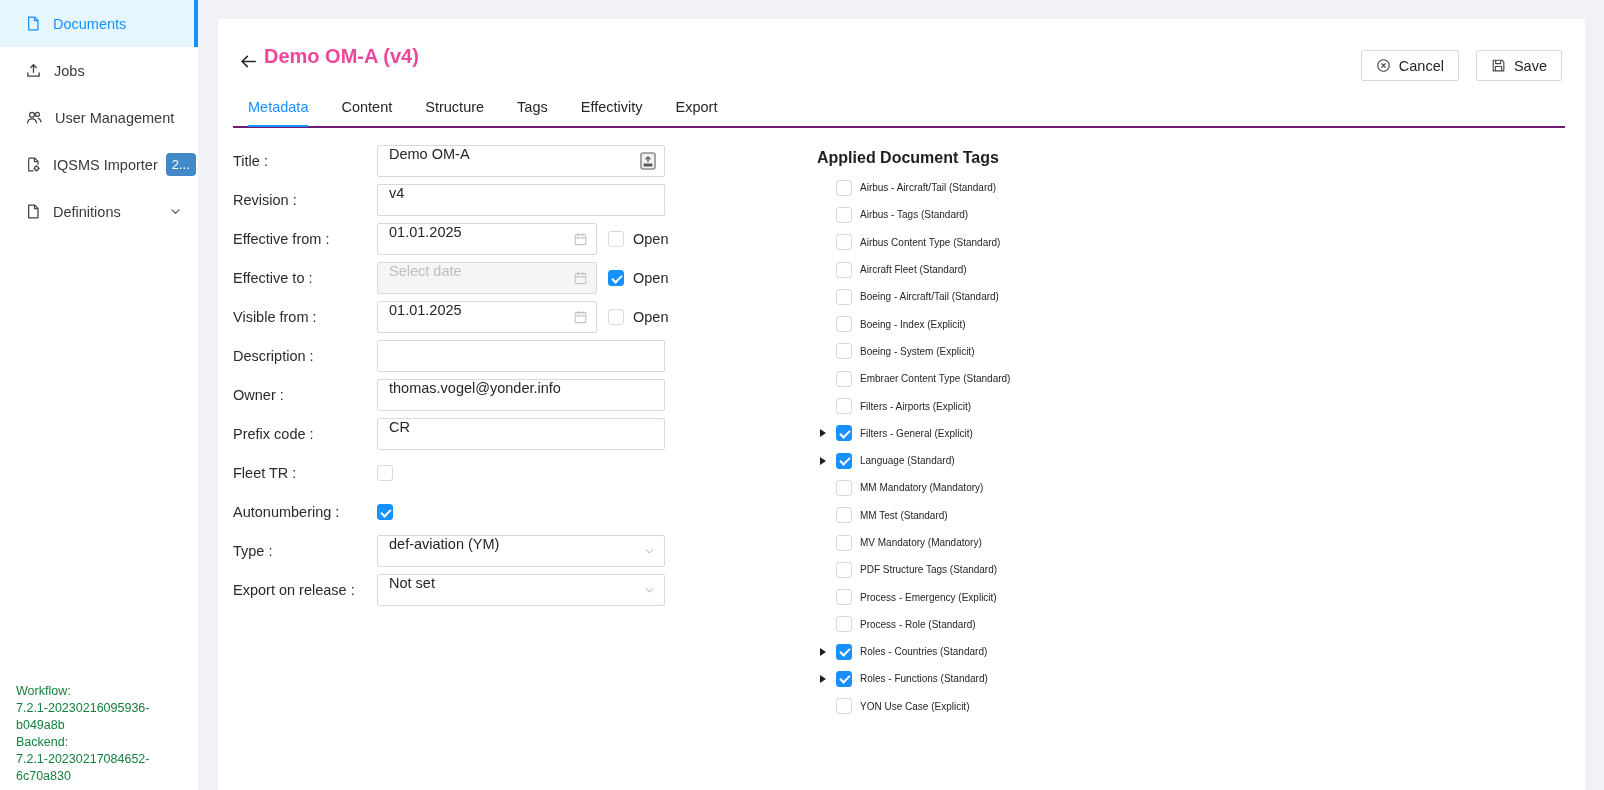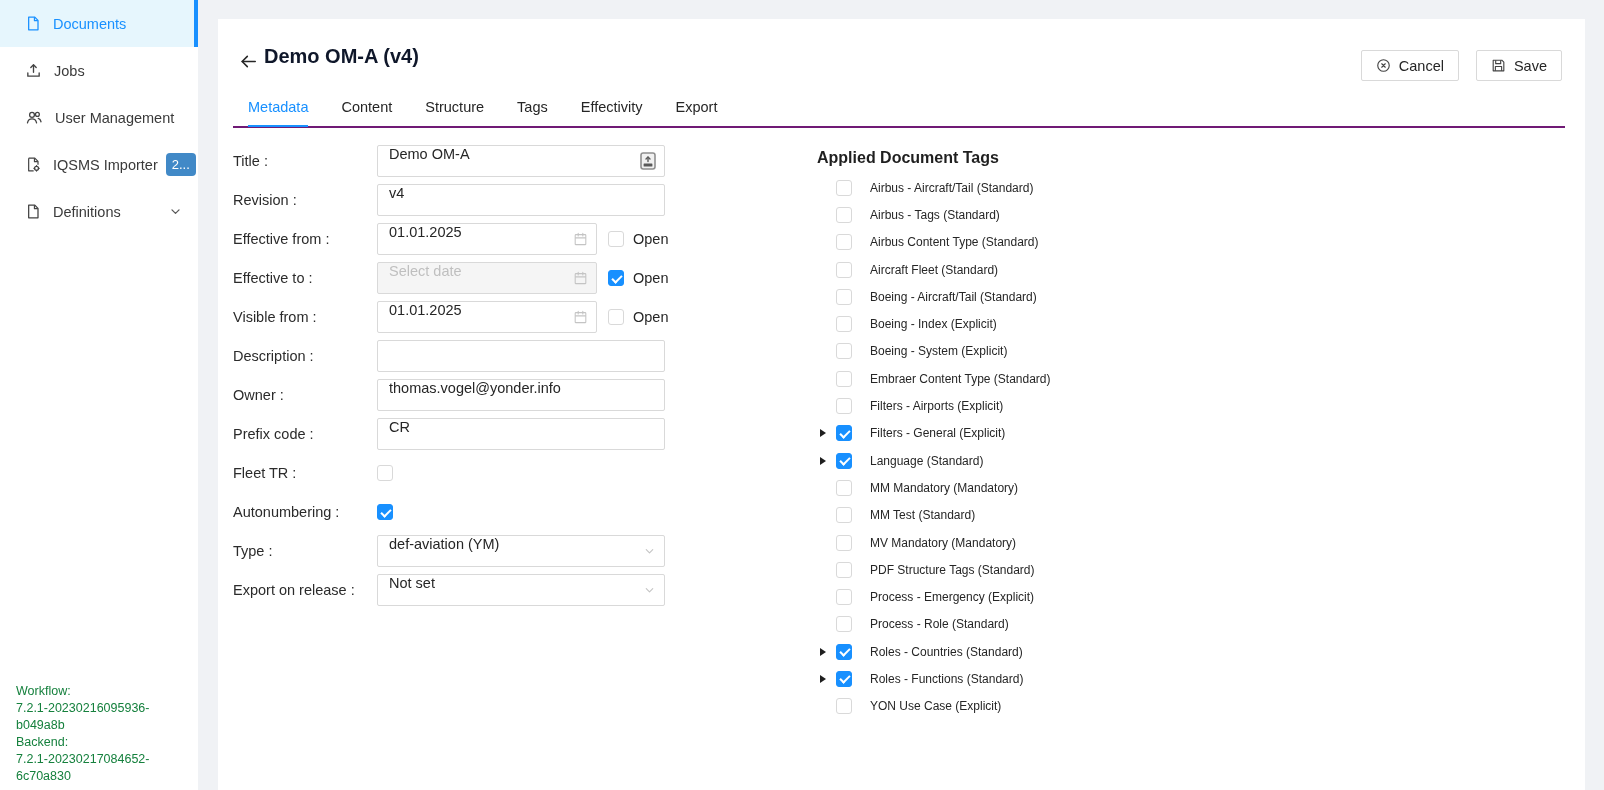--- a/index.html
+++ b/index.html
@@ -28,21 +28,21 @@
     margin-left:8px; background:#4189c7; color:#fff;
     font-size:13px; line-height:1; padding:5px 6px; border-radius:4px; white-space:nowrap;
   }
   .nav-chevron { margin-left:auto; margin-right:6px; display:inline-flex; color:#595959; }
   .version { position:absolute; left:16px; bottom:5px; font-size:12.5px; line-height:17px; color:#15803d; }
 
   
   .card { position:absolute; left:218px; top:19px; width:1367px; height:771px; background:#fff; }
 
   .back-btn { position:absolute; left:21px; top:33px; display:inline-flex; cursor:pointer; }
-  .page-title { position:absolute; left:46px; top:26px; margin:0; font-size:20px; font-weight:700; color:#0f172a; }
+  .page-title { position:absolute; left:46px; top:26px; margin:0; font-size:20px; font-weight:700; color:#ec4899; }
 
   .header-buttons { position:absolute; right:23px; top:31px; display:flex; gap:17px; }
   .btn {
     display:inline-flex; align-items:center; gap:8px; height:31px; padding:0 14px;
     border:1px solid #d9d9d9; border-radius:2px; background:#fff;
     font-size:14.5px; color:#262626; cursor:pointer;
   }
   .btn .icon { display:inline-flex; }
 
   .tabs {
@@ -86,21 +86,21 @@
   .tags-panel { position:absolute; left:599px; top:130px; }
   .tags-heading { margin:0 0 7px 0; font-size:16px; font-weight:700; color:#1f1f1f; }
   .tag-row { display:flex; align-items:center; height:27.3px; }
   .caret-slot { width:19px; flex:none; display:flex; align-items:center; }
   .caret {
     width:0; height:0; margin-left:3px;
     border-left:6px solid #1f1f1f;
     border-top:4.5px solid transparent; border-bottom:4.5px solid transparent;
     cursor:pointer;
   }
-  .tag-label { margin-left:18px; font-size:12px; color:#262626; white-space:nowrap; }
+  .tag-label { margin-left:8px; font-size:10px; color:#262626; white-space:nowrap; }
 </style>
 </head>
 <body>
 
 <div class="page">
 
   <aside class="sidebar">
     <nav id="nav">
         <div class="nav-item active">
           <span class="icon">

